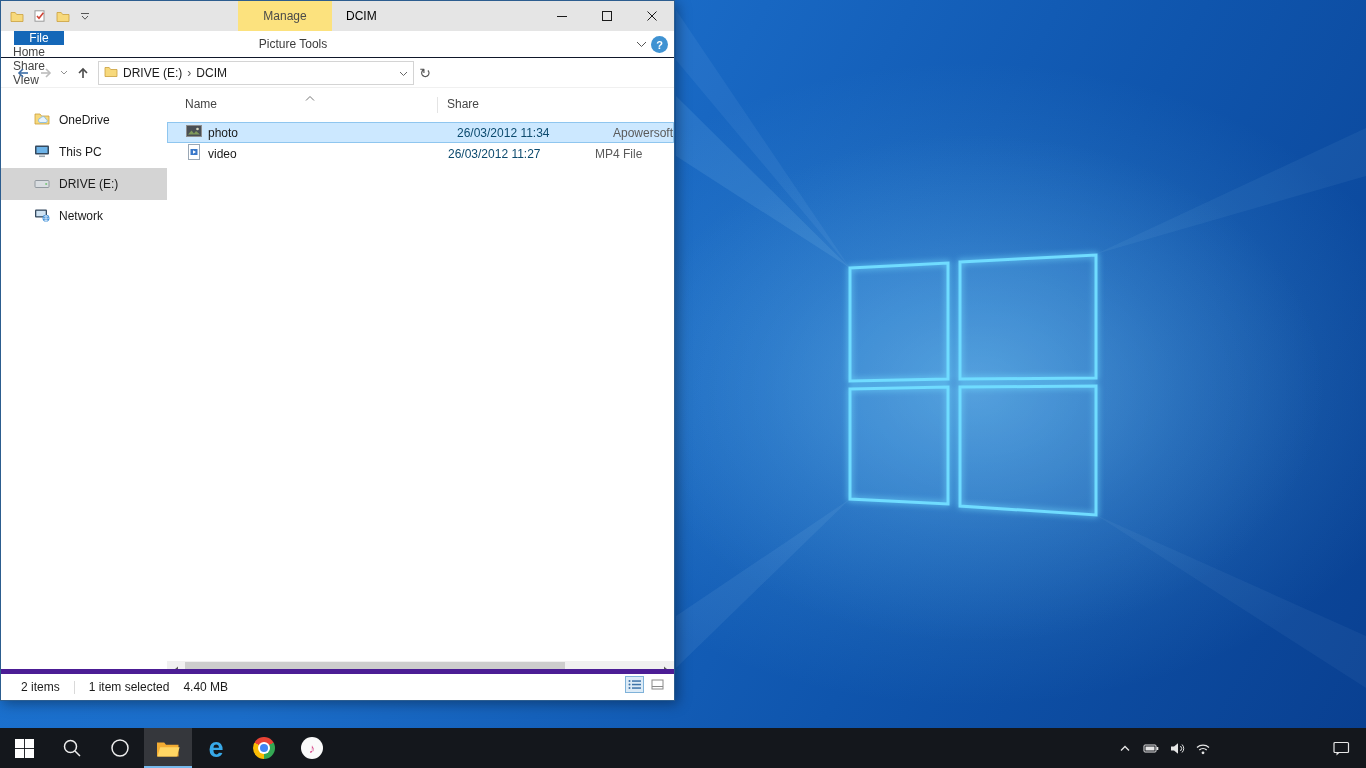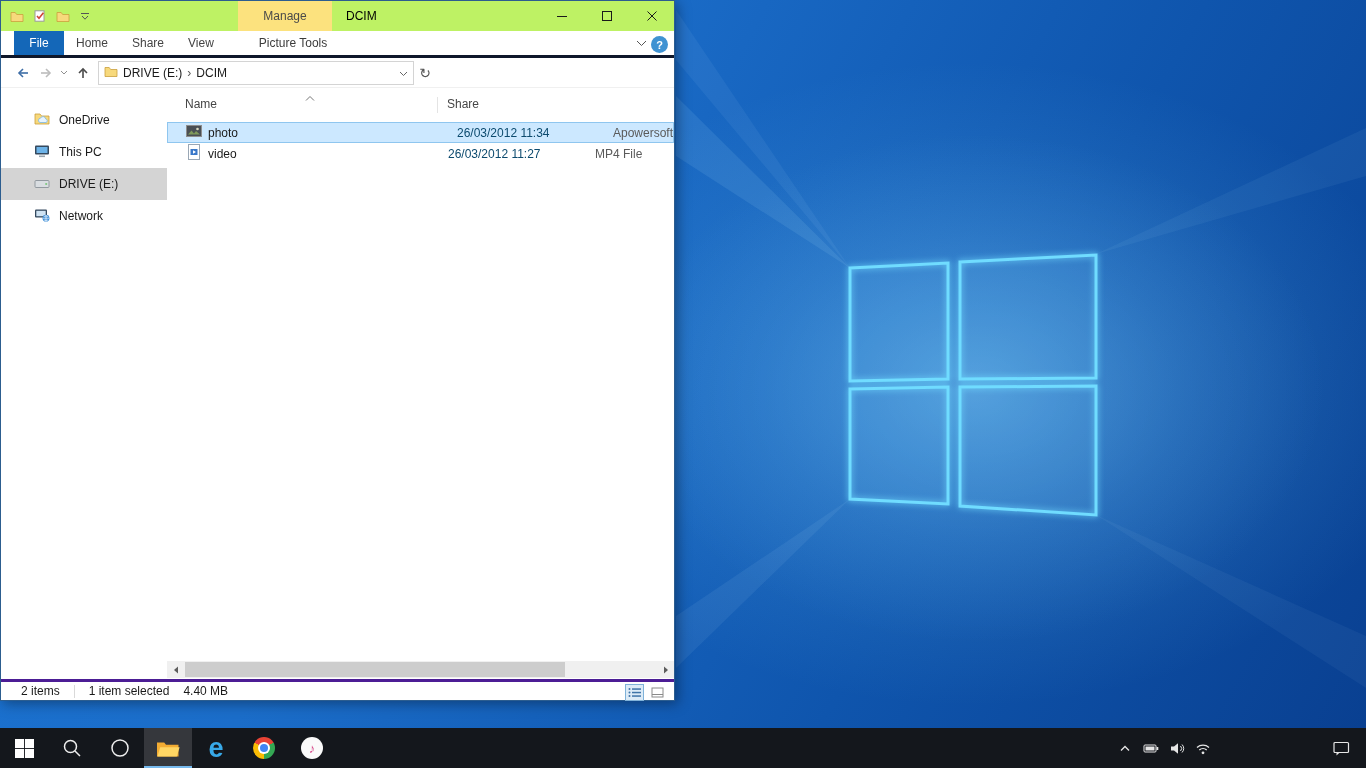--- a/index.html
+++ b/index.html
@@ -10,30 +10,30 @@
     background:
       radial-gradient(ellipse 760px 520px at 71% 50%, rgba(120,210,255,0.30), rgba(120,210,255,0) 62%),
       linear-gradient(118deg, #1a74d4 0%, #1b6dc9 35%, #0f55ad 68%, #093f90 100%);
   }
   .wallpaper { position:absolute; left:0; top:0; z-index:1; }
 
   
   .win { position:absolute; left:0; top:0; width:675px; height:701px; background:#fff;
          border:1px solid #2c5d8f; box-shadow:3px 3px 12px rgba(0,0,0,0.35); z-index:3; }
 
-  .titlebar { position:relative; height:30px; background:#bef264; }
+  .titlebar { position:relative; height:30px; background:#e5e5e5; }
   .qat { position:absolute; left:9px; top:0; height:30px; display:flex; align-items:center; gap:10px; }
   .qat > span { display:flex; align-items:center; }
   .manage-tab { position:absolute; left:237px; top:0; width:94px; height:30px;
                 background:var(--manage_yellow,#fce27e); display:flex; align-items:center; justify-content:center; color:#4a4a4a; }
   .win-title { position:absolute; left:345px; top:0; height:30px; display:flex; align-items:center; color:#000; }
   .win-controls { position:absolute; right:0; top:0; height:30px; display:flex; }
   .win-btn { width:45px; height:30px; display:flex; align-items:center; justify-content:center; }
 
-  .tabsrow { position:relative; height:27px; border-bottom:3px solid #0f172a; display:flex; align-items:stretch; }
+  .tabsrow { position:relative; height:27px; border-bottom:1px solid #0f172a; display:flex; align-items:stretch;flex-direction:column; }
   .file-tab { width:50px; margin-left:13px; background:var(--file_tab_blue,#1467b8); color:#fff;
               display:flex; align-items:center; justify-content:center; }
   .tab { padding:0 12px; display:flex; align-items:center; color:#444; }
   .picture-tools-tab { position:absolute; left:245px; top:0; width:94px; height:100%;
               display:flex; align-items:center; justify-content:center; color:#3b3b3b; }
   .collapse-chevron { position:absolute; right:27px; top:0; height:100%; display:flex; align-items:center; }
   .help-btn { position:absolute; right:6px; top:5px; width:17px; height:17px; border-radius:50%;
               background:#3f92d2; color:#fff; font-weight:bold; font-size:11px;
               display:flex; align-items:center; justify-content:center; }
 
@@ -70,21 +70,21 @@
   .frow.selected { background:var(--selection_fill,#cce8ff); box-shadow:inset 0 0 0 1px var(--selection_border,#8fc6ef);gap:9px; }
   .fcell-name { width:271px; display:flex; align-items:center; gap:6px; padding-left:19px; overflow:hidden; white-space:nowrap; }
   .fcell-date { width:148px; padding-left:10px; color:#0c4a6e; white-space:nowrap; }
   .fcell-type { flex:1; padding-left:9px; color:#5a5a5a; overflow:hidden; white-space:nowrap; }
 
   .hscroll { position:absolute; left:0; right:0; bottom:0; height:17px; background:#f0f0f0; }
   .hs-arrow { position:absolute; top:0; width:17px; height:17px; display:flex; align-items:center; justify-content:center; }
   .hs-left { left:0; } .hs-right { right:0; }
   .hs-thumb { position:absolute; left:18px; top:1px; width:380px; height:15px; background:#cdcdcd; }
 
-  .statusbar { position:absolute; left:0; right:0; bottom:0; height:21px; border-top:3px solid #4c1d95;
+  .statusbar { position:absolute; left:0; right:0; bottom:0; height:31px; border-top:5px solid #4c1d95;
                display:flex; align-items:center; padding-left:20px; background:#fff; }
   .status-sep { width:1px; height:13px; background:#d9d9d9; margin:0 14px; }
   .status-size { margin-left:14px; }
   .view-btns { position:absolute; right:7px; top:2px; display:flex; gap:4px; }
   .vbtn { width:19px; height:17px; display:flex; align-items:center; justify-content:center; }
   .vbtn.active { background:#dcebf7; box-shadow:inset 0 0 0 1px #7fb2d9; }
 
   
   .taskbar { position:absolute; left:0; bottom:0; width:1366px; height:40px;
              background:var(--taskbar_bg,#14171c); display:flex; align-items:center; z-index:5; }

